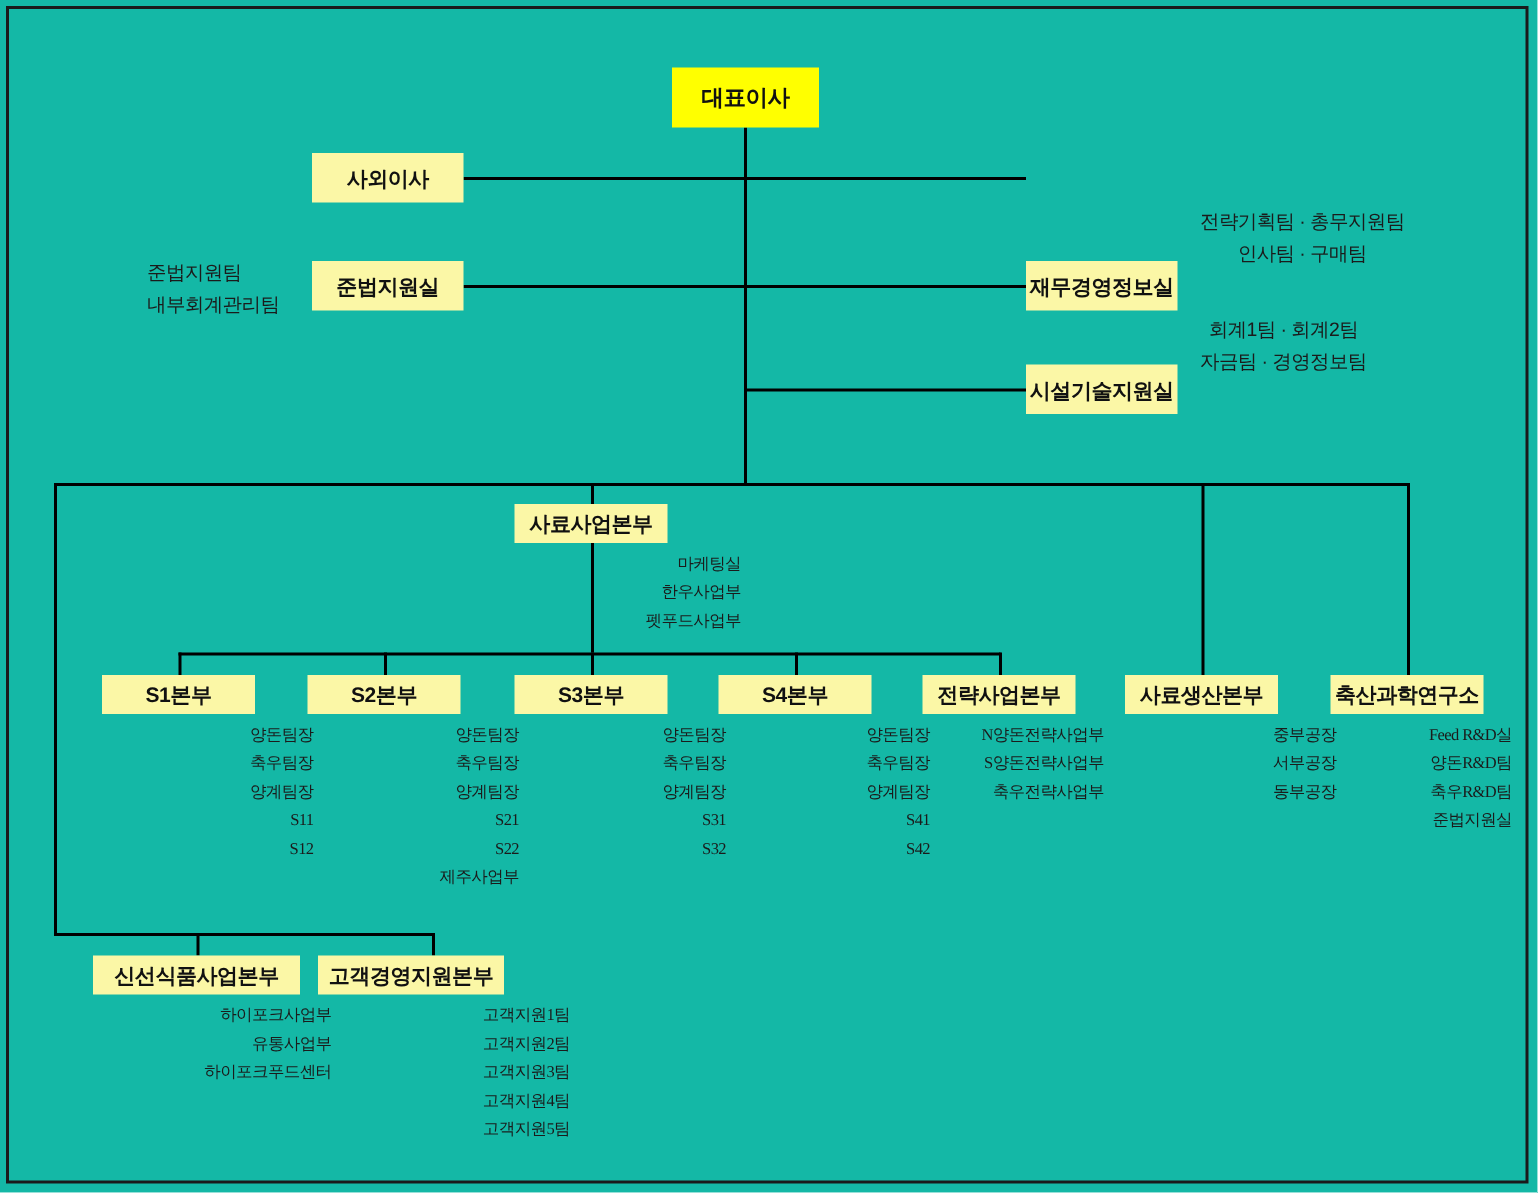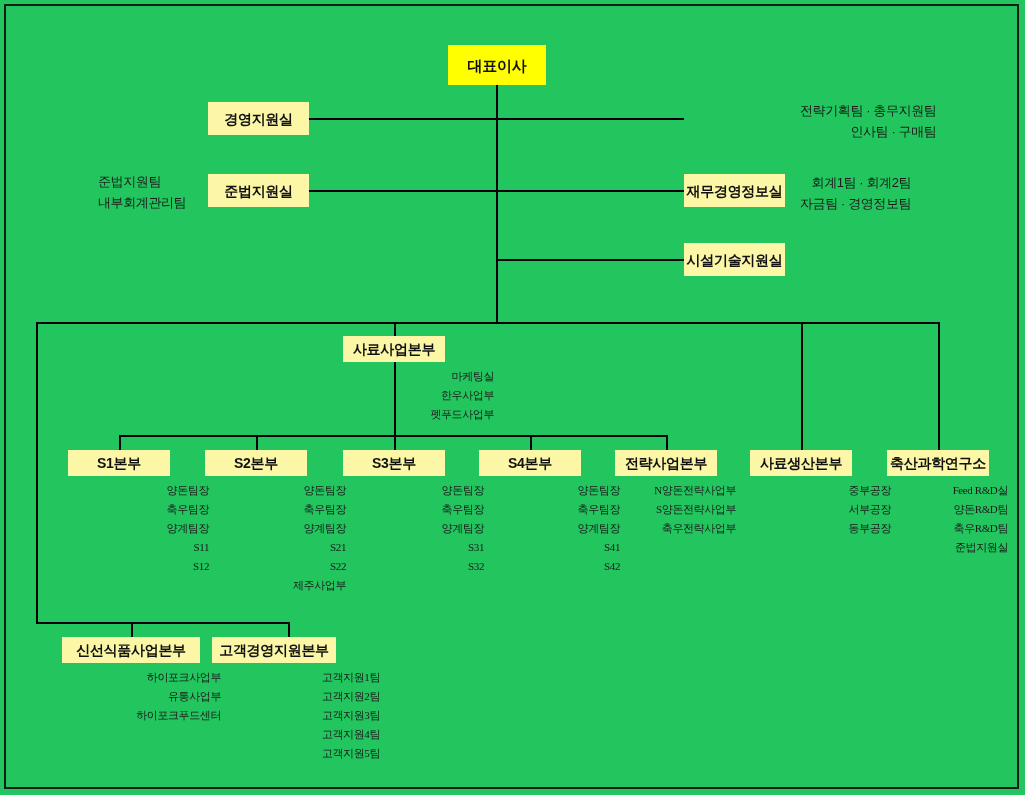--- a/index.html
+++ b/index.html
@@ -7,21 +7,21 @@
     padding: 0;
     background: #ffffff;
   }
   body {
     font-family: "Liberation Sans", "DejaVu Sans", sans-serif;
   }
   #page {
     position: relative;
     width: 1025px;
     height: 795px;
-    background: #22c55e;
+    background: #14b8a6;
     overflow: hidden;
   }
   #page-border {
     position: absolute;
     left: 4px;
     top: 4px;
     width: 1015px;
     height: 785px;
     border: 2px solid #1a1a1a;
     box-sizing: border-box;
@@ -61,21 +61,21 @@
     font-family: Liberation Serif, serif;
   }
   .sidenote {
     position: absolute;
     font-size: 13px;
     color: #1b1b1b;
     line-height: 21px;
     letter-spacing: -0.4px;
     white-space: nowrap;
   }
-  .sidenote.right { text-align: right; }
+  .sidenote.right { text-align: center; margin-top: 37px; }
   .sidenote.left  { text-align: left; }
   .line {
     position: absolute;
     background: #000000;
   }
   .line.h { height: 2px; }
   .line.v { width: 2px; }
 </style>
 </head>
 <body>
@@ -110,21 +110,21 @@
   <div class="line v" style="left:394px; top:435px; height:15px;"></div>
   <div class="line v" style="left:530px; top:435px; height:15px;"></div>
   <div class="line v" style="left:666px; top:435px; height:15px;"></div>
 
   <div class="line h" style="left:36px; top:622px; width:252px;"></div>
   <div class="line v" style="left:131px; top:622px; height:15px;"></div>
   <div class="line v" style="left:288px; top:622px; height:15px;"></div>
 
   <div class="node root" style="left:448px; top:45px; width:98px; height:40px;">대표이사</div>
 
-  <div class="node unit" style="left:208px; top:102px; width:101px; height:33px;">경영지원실</div>
+  <div class="node unit" style="left:208px; top:102px; width:101px; height:33px;">사외이사</div>
 
   <div class="node unit" style="left:208px; top:174px; width:101px; height:33px;">준법지원실</div>
 
   <div class="sidenote left" style="left:98px; top:171px; width:105px;">
     <div>준법지원팀</div>
     <div>내부회계관리팀</div>
   </div>
 
   <div class="sidenote right" style="left:800px; top:100px;">
     <div>전략기획팀 · 총무지원팀</div>

